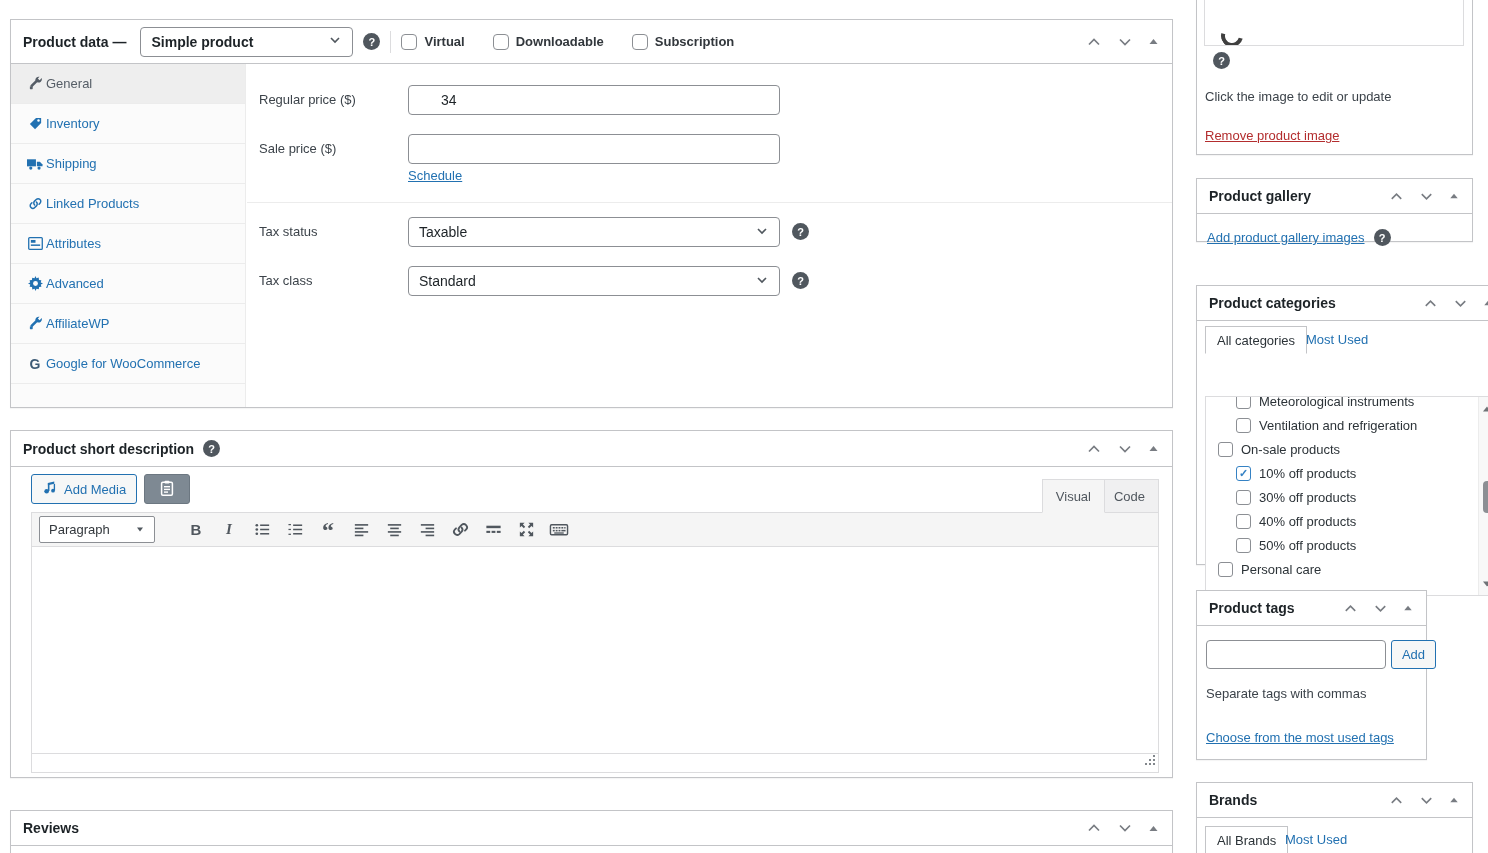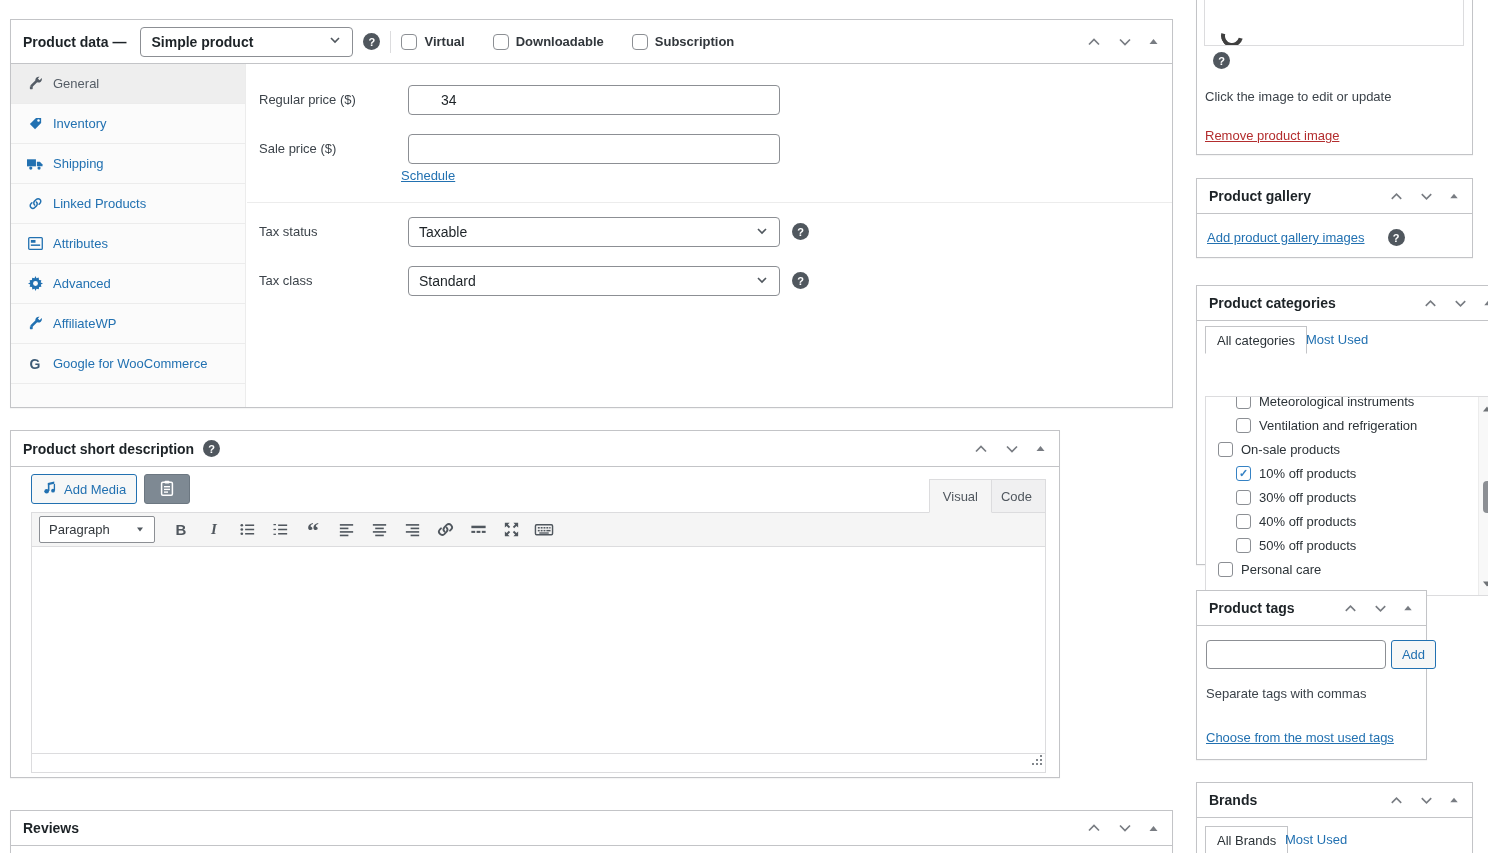--- a/index.html
+++ b/index.html
@@ -21,38 +21,38 @@
        background:#fff;height:30px;padding:0 10px;font-size:14px;color:#1d2327;cursor:pointer;}
   .inp{border:1px solid #8c8f94;border-radius:4px;background:#fff;height:30px;padding:0 8px;font-size:14px;
        color:#1d2327;font-family:"Liberation Sans",sans-serif;width:100%;}
   .cb{display:flex;align-items:center;gap:7px;font-size:13px;font-weight:700;color:#32373c;cursor:pointer;}
   .cbbox{width:16px;height:16px;min-width:16px;border:1px solid #8c8f94;border-radius:4px;background:#fff;
          display:inline-flex;align-items:center;justify-content:center;}
   .vsep{width:1px;height:22px;background:#dcdcde;}
   
   .wc-tabs{position:absolute;left:0;top:44px;bottom:0;width:235px;margin:0;padding:0;list-style:none;
            background:#fbfbfb;border-right:1px solid #ececec;}
-  .wc-tabs li{display:flex;align-items:center;gap:10px;padding:0 16px;height:40px;border-bottom:1px solid #ececec;
+  .wc-tabs li{display:flex;align-items:center;gap:3px;padding:0 16px;height:40px;border-bottom:1px solid #ececec;
               font-size:13px;color:#2271b1;cursor:pointer;}
   .wc-tabs li.active{background:#eeeeee;color:#555d66;}
   .ticon{width:16px;display:inline-flex;justify-content:center;}
   .pd-content{position:absolute;left:236px;top:44px;right:0;bottom:0;}
   .flabel{position:absolute;left:12px;font-size:13px;color:#3c434a;}
   
   .btn-secondary{display:inline-flex;align-items:center;gap:6px;height:30px;padding:0 10px;background:#f6f7f7;
        border:1px solid #2271b1;border-radius:3px;color:#2271b1;font-size:13px;cursor:pointer;}
   .btn-gray{display:inline-flex;align-items:center;justify-content:center;width:46px;height:30px;background:#7e8993;
        border:1px solid #6c7781;border-radius:3px;cursor:pointer;}
   .mode-tab{position:absolute;height:34px;padding:0 13px;display:flex;align-items:center;font-size:13px;
        color:#50575e;border:1px solid #dcdcde;cursor:pointer;}
   .toolbar{height:34px;background:#f5f5f5;border-bottom:1px solid #dcdcde;display:flex;align-items:center;
        padding:0 7px;gap:3px;}
   .tbtn{width:30px;height:26px;display:flex;align-items:center;justify-content:center;color:#50575e;cursor:pointer;border-radius:2px;}
   .para-sel{width:116px;height:27px;border:1px solid #8c8f94;border-radius:2px;background:#fff;font-size:13px;
-       display:flex;align-items:center;justify-content:space-between;padding:0 9px;color:#32373c;margin-right:8px;cursor:pointer;}
+       display:flex;align-items:center;justify-content:space-between;padding:0 9px;color:#32373c;margin-right:23px;cursor:pointer;}
   
   .side-head{height:35px;display:flex;align-items:center;padding:0 12px;border-bottom:1px solid #c3c4c7;}
   .side-title{font-weight:700;font-size:14px;color:#1d2327;}
   .cat-tab{display:inline-flex;align-items:center;height:28px;padding:0 11px;border:1px solid #c3c4c7;background:#fff;
        font-size:13px;color:#2c3338;cursor:pointer;}
   .cat-row{display:flex;align-items:center;gap:8px;height:24px;font-size:13px;color:#2c3338;}
   .lvl0{padding-left:12px;} .lvl1{padding-left:30px;}
   .cat-box{width:15px;height:15px;min-width:15px;border:1px solid #8c8f94;border-radius:3px;background:#fff;
        display:inline-flex;align-items:center;justify-content:center;}
   .scrollbar{position:absolute;top:0;right:0;bottom:0;width:16px;background:#f8f8f8;border-left:1px solid #ececec;}
@@ -175,21 +175,21 @@
       <span class="ticon" style="font-weight:700;font-size:14px;color:#3c5a75;">G</span>
       <span>Google for WooCommerce</span>
     </li>
   </ul>
 
   <div class="pd-content">
     <span class="flabel" style="top:28px;">Regular price ($)</span>
     <input class="inp" style="position: absolute; left: 161px; top: 21px; width: 372px; padding-left: 32px;" value="34">
     <span class="flabel" style="top:77px;">Sale price ($)</span>
     <input class="inp" style="position: absolute; left: 161px; top: 70px; width: 372px;" value="">
-    <a class="link" style="position:absolute;left:154px;top:104px;">Schedule</a>
+    <a class="link" style="position:absolute;left:161px;top:104px;">Schedule</a>
     <div style="position:absolute;left:0;right:0;top:138px;height:1px;background:#ececec;"></div>
 
     <span class="flabel" style="top:160px;">Tax status</span>
     <div class="sel" style="position:absolute;left:161px;top:153px;width:372px;font-weight:400;">
       <span>Taxable</span>
       <span><svg width="14" height="14" viewBox="0 0 14 14">
             <path d="M3 5l4 4 4-4" fill="none" stroke="#50575e" stroke-width="1.6"></path>
           </svg></span>
     </div>
     <span class="help" style="position:absolute;left:545px;top:159px;">?</span>
@@ -198,21 +198,21 @@
     <div class="sel" style="position:absolute;left:161px;top:202px;width:372px;font-weight:400;">
       <span>Standard</span>
       <span><svg width="14" height="14" viewBox="0 0 14 14">
             <path d="M3 5l4 4 4-4" fill="none" stroke="#50575e" stroke-width="1.6"></path>
           </svg></span>
     </div>
     <span class="help" style="position:absolute;left:545px;top:208px;">?</span>
   </div>
 </div>
 
-<div class="panel" style="left:10px;top:430px;width:1050px;height:348px;">
+<div class="panel" style="left:10px;top:430px;width:1163px;height:348px;">
   <div class="phead" style="height:36px;gap:9px;">
     <span class="ptitle">Product short description</span>
     <span class="help">?</span>
     <div class="sorts">
       <span class="sbtn">
           <svg width="18" height="18" viewBox="0 0 18 18">
             <path d="M4 11.5l5-5 5 5" fill="none" stroke="#787c82" stroke-width="1.7"></path>
           </svg>
         </span>
       <span class="sbtn">
@@ -388,42 +388,42 @@
 
 <div class="panel" style="left:1196px;top:-50px;width:277px;height:205px;">
   <div style="position:absolute;left:7px;right:8px;top:15px;height:80px;border:1px solid #dcdcde;background:#fff;overflow:hidden;">
     <span style="position:absolute;left:16px;top:58px;width:22px;height:22px;border:4px solid transparent;border-bottom-color:#3f3f3f;border-left-color:#3f3f3f;border-radius:50%;transform:rotate(-30deg);"></span>
   </div>
   <span class="help" style="position:absolute;left:16px;top:101px;">?</span>
   <div style="position:absolute;left:8px;top:138px;font-size:13px;color:#3c434a;">Click the image to edit or update</div>
   <a class="redlink" style="position:absolute;left:8px;top:177px;font-size:13px;">Remove product image</a>
 </div>
 
-<div class="panel" style="left:1196px;top:178px;width:277px;height:80px;">
+<div class="panel" style="left:1196px;top:178px;width:277px;height:64px;">
   <div class="side-head">
     <span class="side-title">Product gallery</span>
     <div class="sorts">
       <span class="sbtn">
           <svg width="17" height="17" viewBox="0 0 18 18">
             <path d="M4 11.5l5-5 5 5" fill="none" stroke="#787c82" stroke-width="1.7"></path>
           </svg>
         </span>
       <span class="sbtn">
           <svg width="17" height="17" viewBox="0 0 18 18">
             <path d="M4 6.5l5 5 5-5" fill="none" stroke="#787c82" stroke-width="1.7"></path>
           </svg>
         </span>
       <span class="sbtn">
           <svg width="12" height="12" viewBox="0 0 13 13">
             <path d="M2.5 9L6.5 4l4 5z" fill="#787c82"></path>
           </svg>
         </span>
     </div>
   </div>
-  <div style="position:absolute;left:10px;top:50px;display:flex;align-items:center;gap:23px;">
+  <div style="position:absolute;left:10px;top:50px;display:flex;align-items:center;gap:9px;">
     <a class="link" style="font-size:13px;">Add product gallery images</a>
     <span class="help">?</span>
   </div>
 </div>
 
 <div class="panel" style="left:1196px;top:285px;width:311px;height:280px;">
   <div class="side-head">
     <span class="side-title">Product categories</span>
     <div class="sorts">
       <span class="sbtn">

